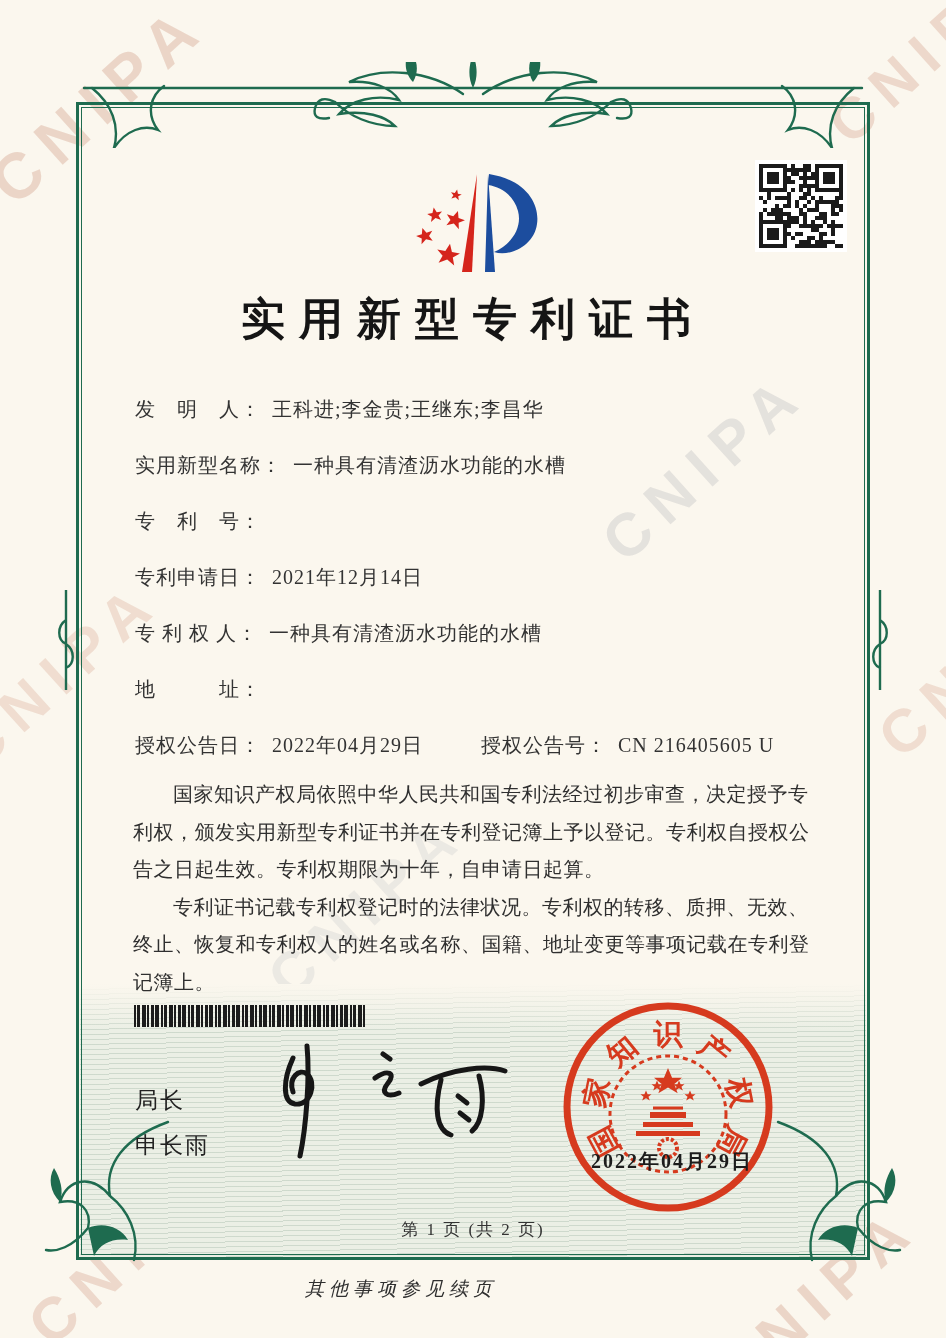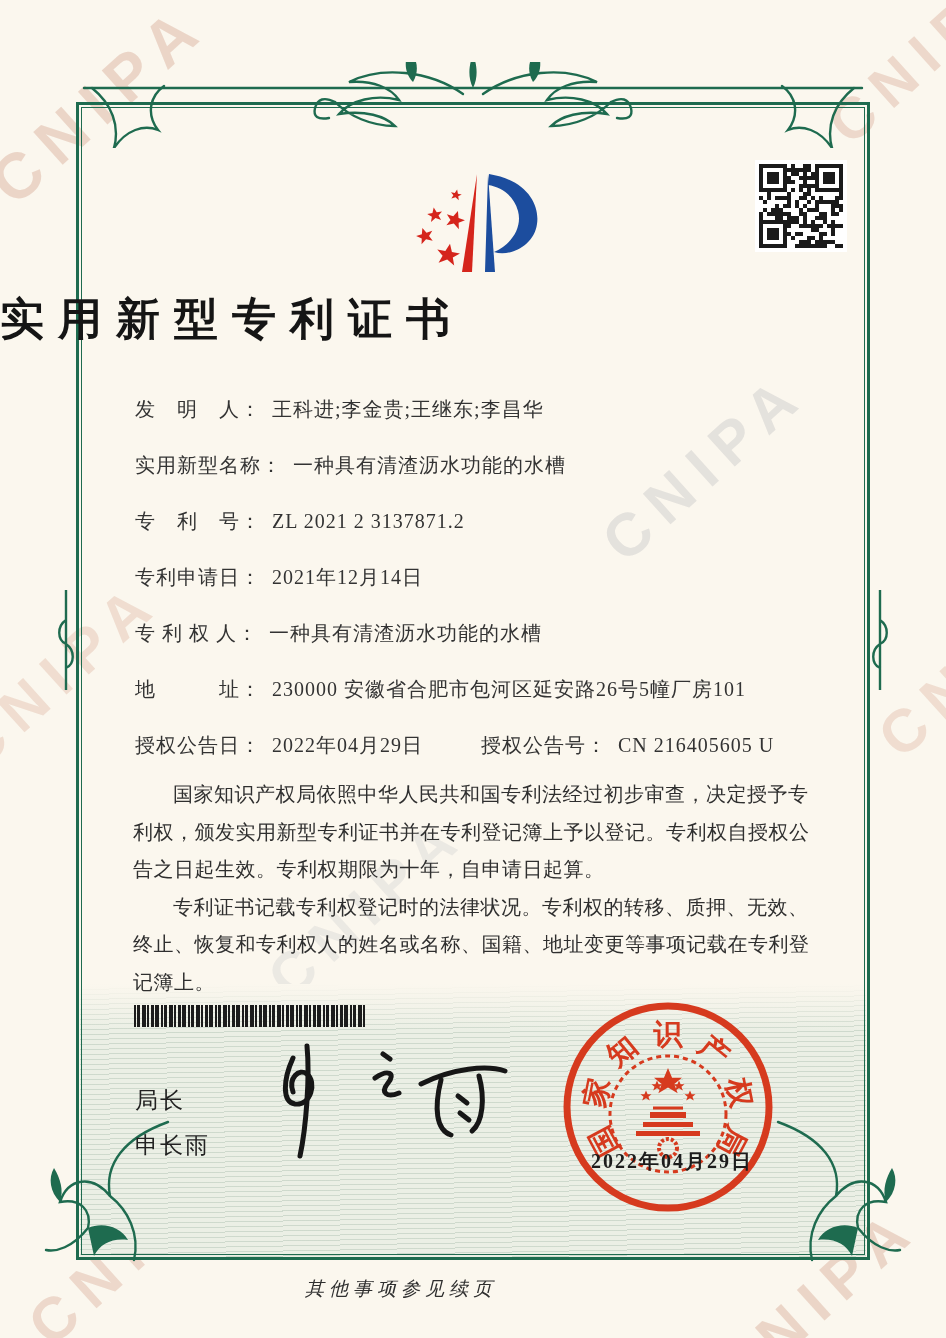--- a/index.html
+++ b/index.html
@@ -27,21 +27,21 @@
          border:3px solid var(--border-green,#1e6b4f);pointer-events:none;}
   .frame::after{content:"";position:absolute;inset:2px;border:1px solid var(--border-green,#1e6b4f);}
   .orn{position:absolute;z-index:3;pointer-events:none;}
   .orn path,.orn use{stroke:var(--border-green,#1e6b4f);fill:none;stroke-width:2.4;stroke-linecap:round;}
   .orn .leaf{fill:var(--border-green,#1e6b4f);stroke:none;}
   
   .ct{position:absolute;z-index:4;}
   .cert-no{left:119px;top:161px;font-size:21px;letter-spacing:4px;color:#3a3a3a;}
   .qr{left:755px;top:160px;}
   .logo{left:388px;top:162px;}
-  .title{left:0;width:946px;top:290px;text-align:left;font-size:44px;font-weight:bold;
+  .title{left:0;width:946px;top:290px;text-align:center;font-size:44px;font-weight:bold;
          letter-spacing:14px;color:#151515;}
   .fields{left:135px;top:396px;width:690px;}
   .frow{display:flex;align-items:baseline;font-size:20px;line-height:27px;margin-bottom:29px;
         letter-spacing:1px;color:#333;}
   .flabel{white-space:pre;}
   .fvalue{margin-left:11px;white-space:pre;}
   .pair2{margin-left:58px;display:flex;align-items:baseline;}
   .paras{left:133px;top:776px;width:684px;font-size:20px;line-height:37.5px;
          color:#2f2f2f;letter-spacing:.5px;}
   .paras p{margin:0;text-indent:2em;}
@@ -401,33 +401,31 @@
     <div class="frow">
       <span class="flabel">发　明　人：</span>
       <span class="fvalue">王科进;李金贵;王继东;李昌华</span>
     </div>
     <div class="frow">
       <span class="flabel">实用新型名称：</span>
       <span class="fvalue">一种具有清渣沥水功能的水槽</span>
     </div>
     <div class="frow">
       <span class="flabel">专　利　号：</span>
-      <span class="fvalue">ZL 2021 2 3137871.2</span>
     </div>
     <div class="frow">
       <span class="flabel">专利申请日：</span>
       <span class="fvalue">2021年12月14日</span>
     </div>
     <div class="frow">
       <span class="flabel">专 利 权 人：</span>
       <span class="fvalue">一种具有清渣沥水功能的水槽</span>
     </div>
     <div class="frow">
       <span class="flabel">地　　　址：</span>
-      <span class="fvalue">230000 安徽省合肥市包河区延安路26号5幢厂房101</span>
     </div>
     <div class="frow">
       <span class="flabel">授权公告日：</span>
       <span class="fvalue">2022年04月29日</span>
       <span class="pair2">
         <span class="flabel">授权公告号：</span>
         <span class="fvalue">CN 216405605 U</span>
       </span>
     </div>
   </div>
@@ -532,16 +530,17 @@
         <rect x="93" y="116" width="36" height="6"></rect>
         <rect x="86" y="126" width="50" height="5"></rect>
         <rect x="79" y="135" width="64" height="5"></rect>
       </g>
       <path class="embl" d="M96,112 h30" stroke-width="3"></path>
       <circle class="embl" cx="111" cy="152" r="9" stroke-width="4" stroke-dasharray="3 2"></circle>
     </g>
   </svg>
   <div class="ct seal-date">2022年04月29日</div>
 
+  <div class="ct page-info">第 1 页 (共 2 页)</div>
 
   <div class="ct note">其他事项参见续页</div>
 
 </div>
 
 </body></html>

